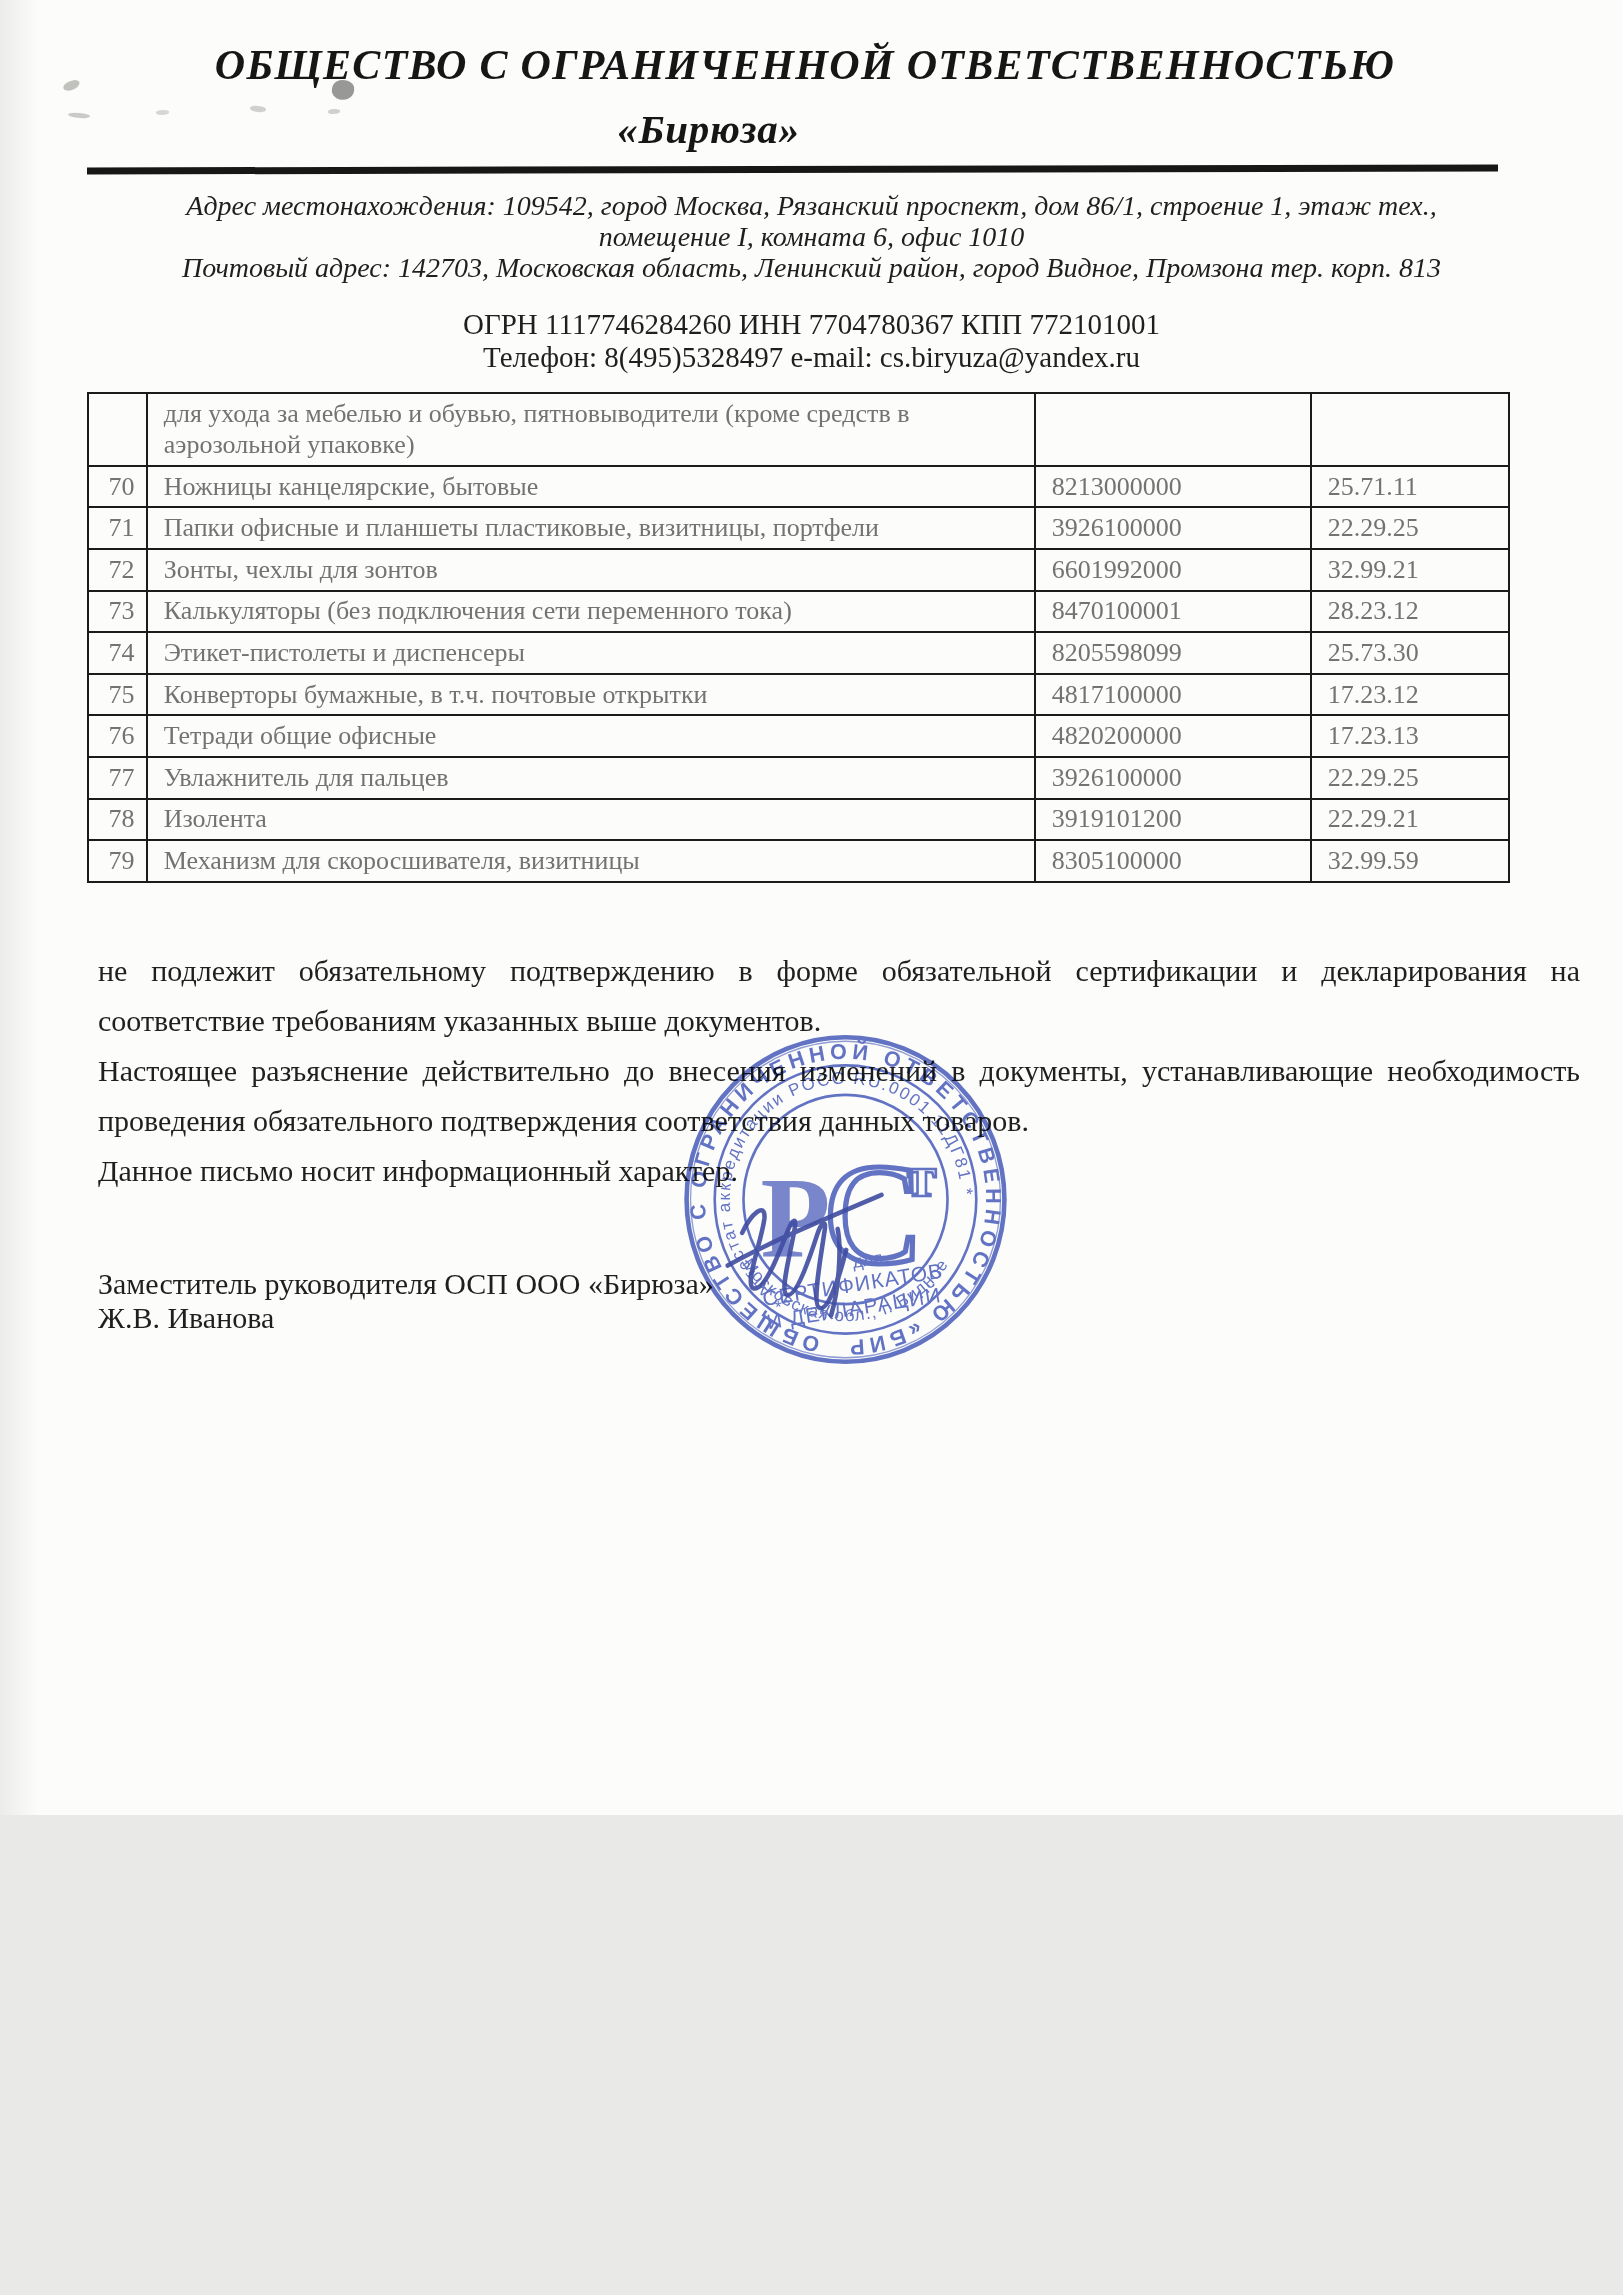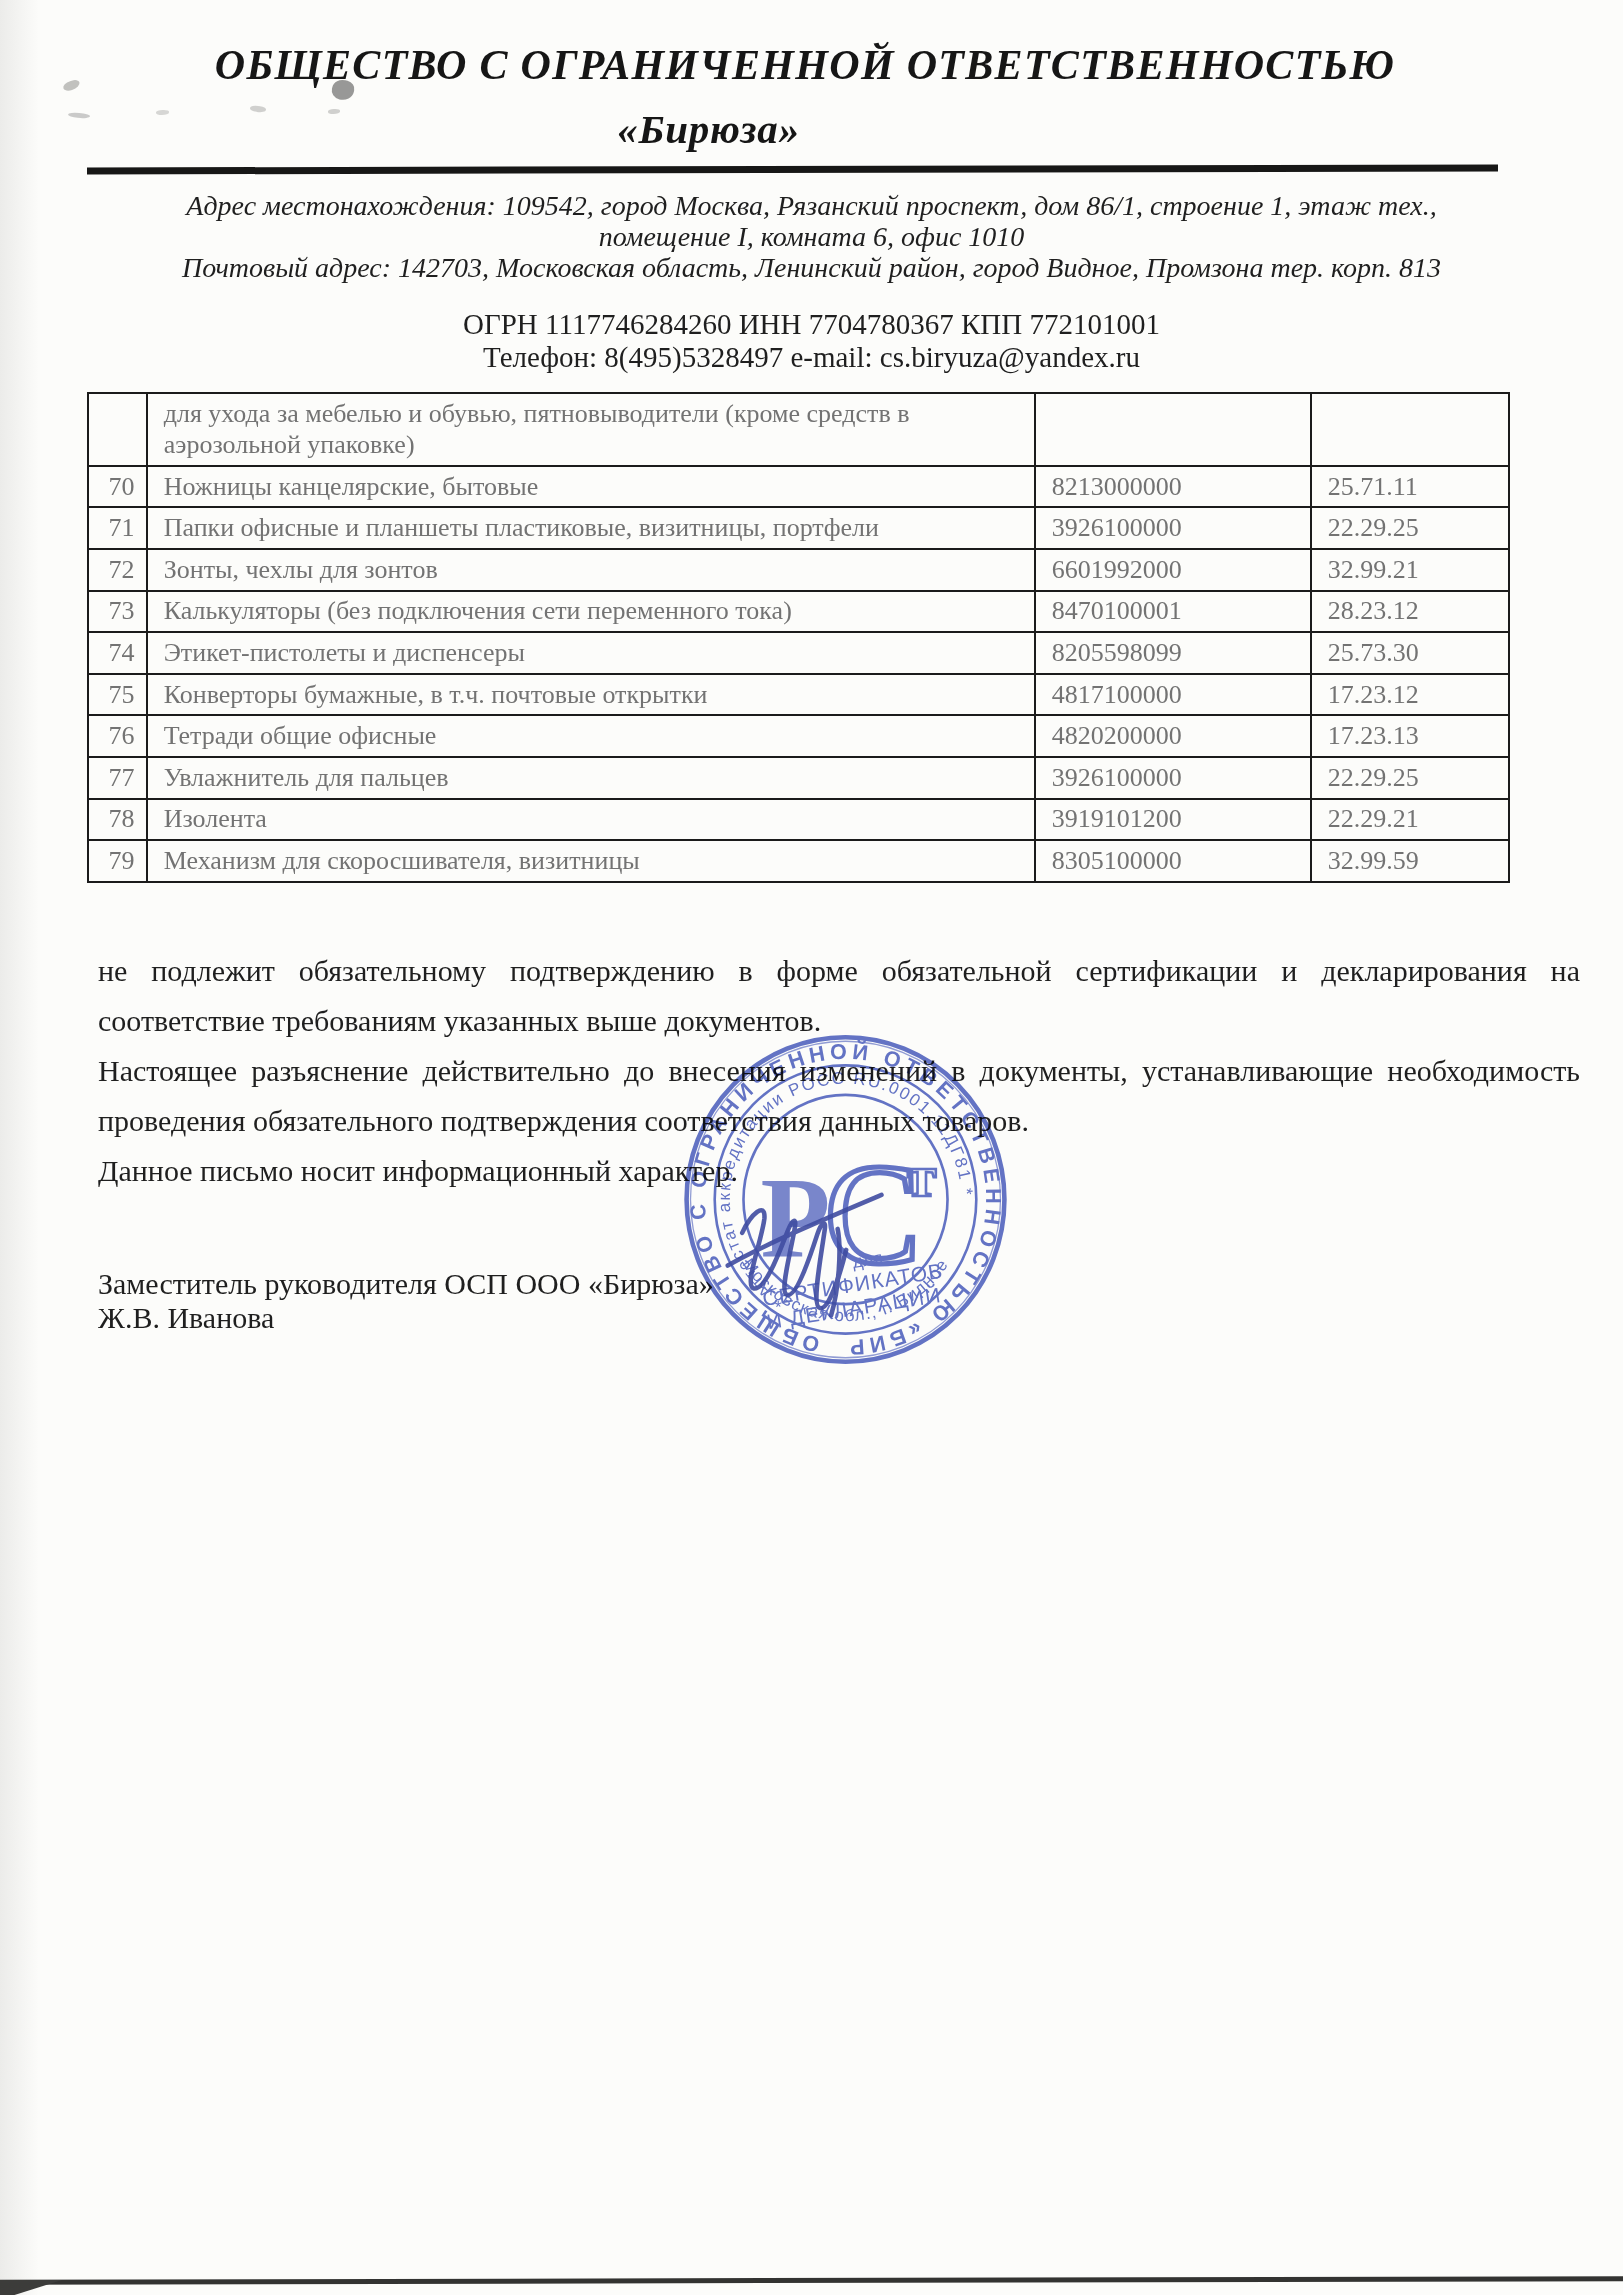--- a/index.html
+++ b/index.html
@@ -1,18 +1,18 @@
 <!DOCTYPE html>
 <html style="font-size:10.5px"><head>
 <meta charset="utf-8">
 <style>
   html,body{margin:0;padding:0;background:#e9e9e7;}
   .page{
     position:relative;
-    width:1623px;height:2295px;
+    width:1623px;height:1815px;
     background:#fcfcfa;
     overflow:hidden;
     font-family:"Liberation Serif","DejaVu Serif",serif;
     color:#1f1f1f;
   }
   .page::before{ 
     content:"";position:absolute;left:0;top:0;bottom:0;width:39px;
     background:linear-gradient(90deg,rgba(90,90,88,0.10),rgba(90,90,88,0));
     pointer-events:none;
   }

